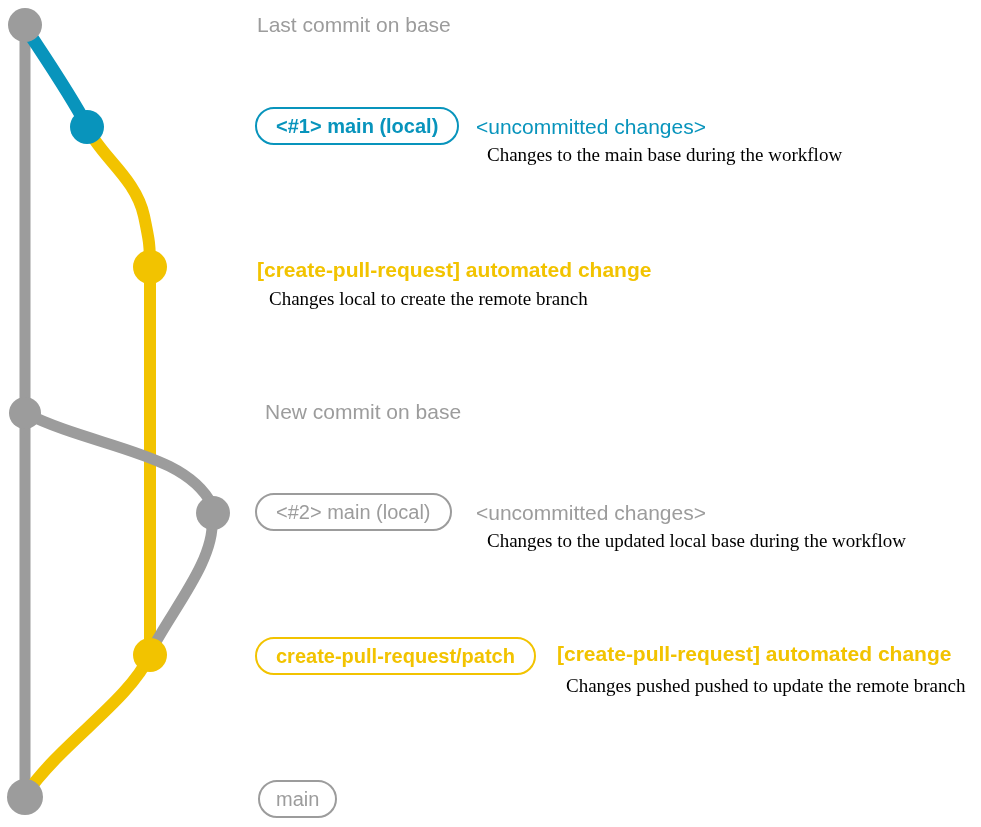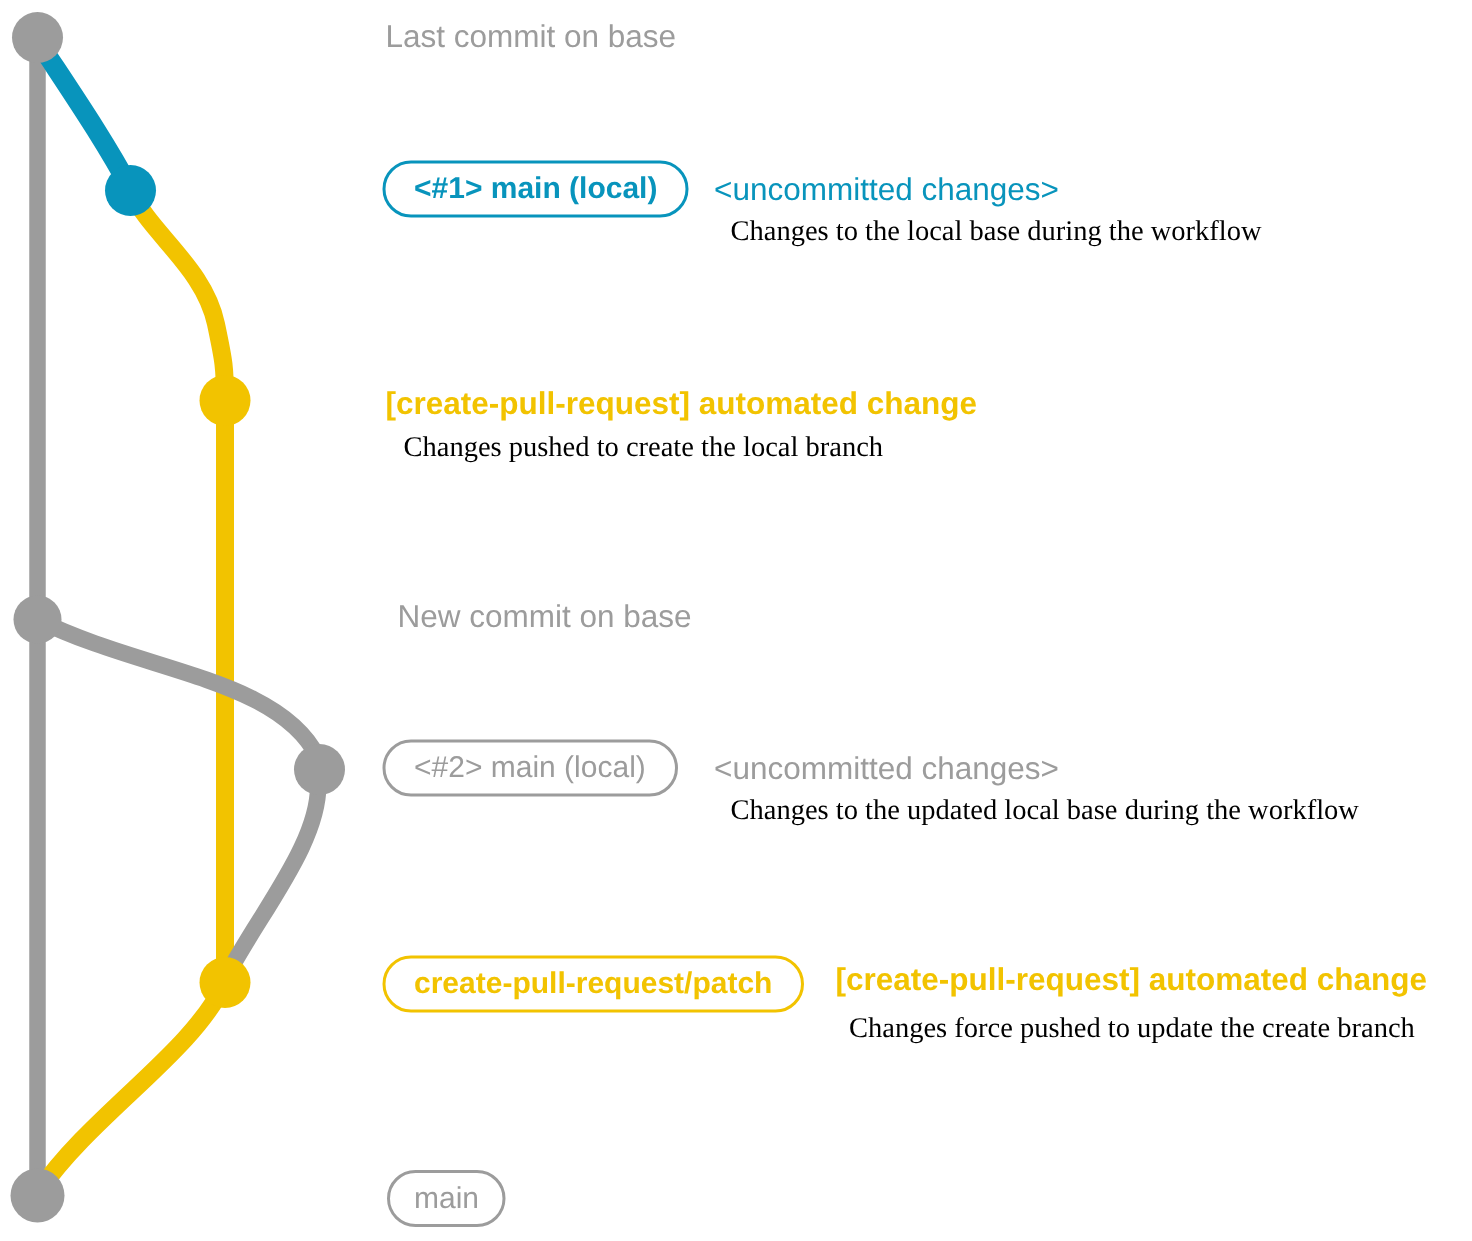--- a/index.html
+++ b/index.html
@@ -80,30 +80,30 @@
     <circle class="fill-gray" cx="25" cy="413" r="16"></circle>
     <circle class="fill-gray" cx="213" cy="513" r="17"></circle>
     <circle class="fill-yellow" cx="150" cy="655" r="17"></circle>
     <circle class="fill-gray" cx="25" cy="797" r="18"></circle>
   </svg>
 
   <div class="heading gray" style="left:257px;top:12px">Last commit on base</div>
 
   <div class="badge teal" style="left:255px;top:107px">&lt;#1&gt; main (local)</div>
   <div class="heading teal" style="left:476px;top:114px">&lt;uncommitted changes&gt;</div>
-  <div class="desc" style="left:487px;top:143px">Changes to the local base during the workflow</div>
+  <div class="desc" style="left:487px;top:143px">Changes to the main base during the workflow</div>
 
   <div class="heading yellow" style="left:257px;top:257px">[create-pull-request] automated change</div>
-  <div class="desc" style="left:269px;top:287px">Changes pushed to create the local branch</div>
+  <div class="desc" style="left:269px;top:287px">Changes local to create the remote branch</div>
 
   <div class="heading gray" style="left:265px;top:399px">New commit on base</div>
 
   <div class="badge gray" style="left:255px;top:493px">&lt;#2&gt; main (local)</div>
   <div class="heading gray" style="left:476px;top:500px">&lt;uncommitted changes&gt;</div>
   <div class="desc" style="left:487px;top:529px">Changes to the updated local base during the workflow</div>
 
   <div class="badge yellow" style="left:255px;top:637px">create-pull-request/patch</div>
   <div class="heading yellow" style="left:557px;top:641px">[create-pull-request] automated change</div>
-  <div class="desc" style="left:566px;top:674px">Changes force pushed to update the create branch</div>
+  <div class="desc" style="left:566px;top:674px">Changes pushed pushed to update the remote branch</div>
 
   <div class="badge gray" style="left:258px;top:780px;padding:0 16px">main</div>
 
 </div>
 
 </body></html>

